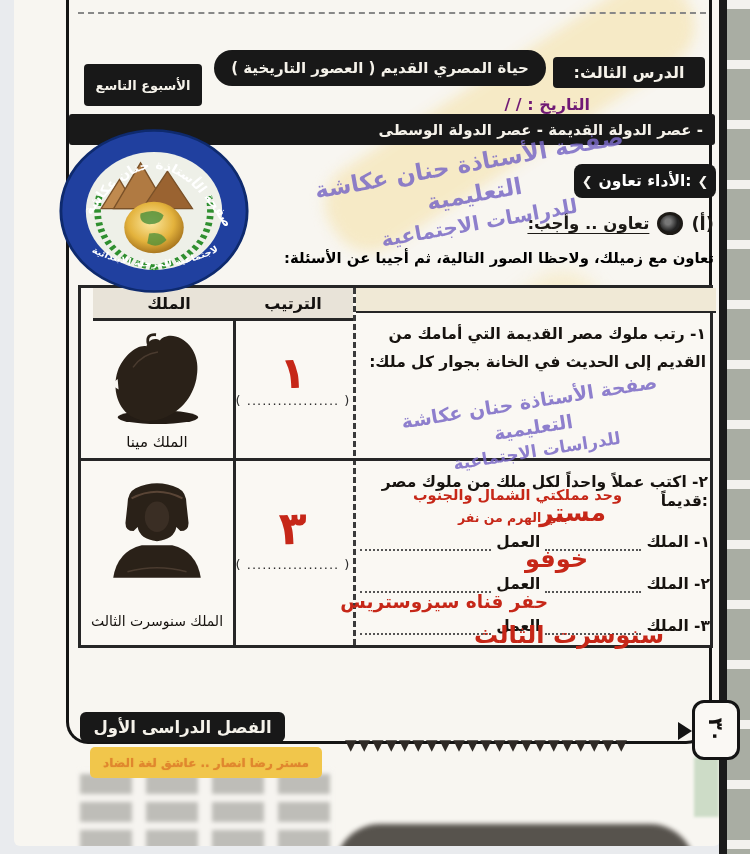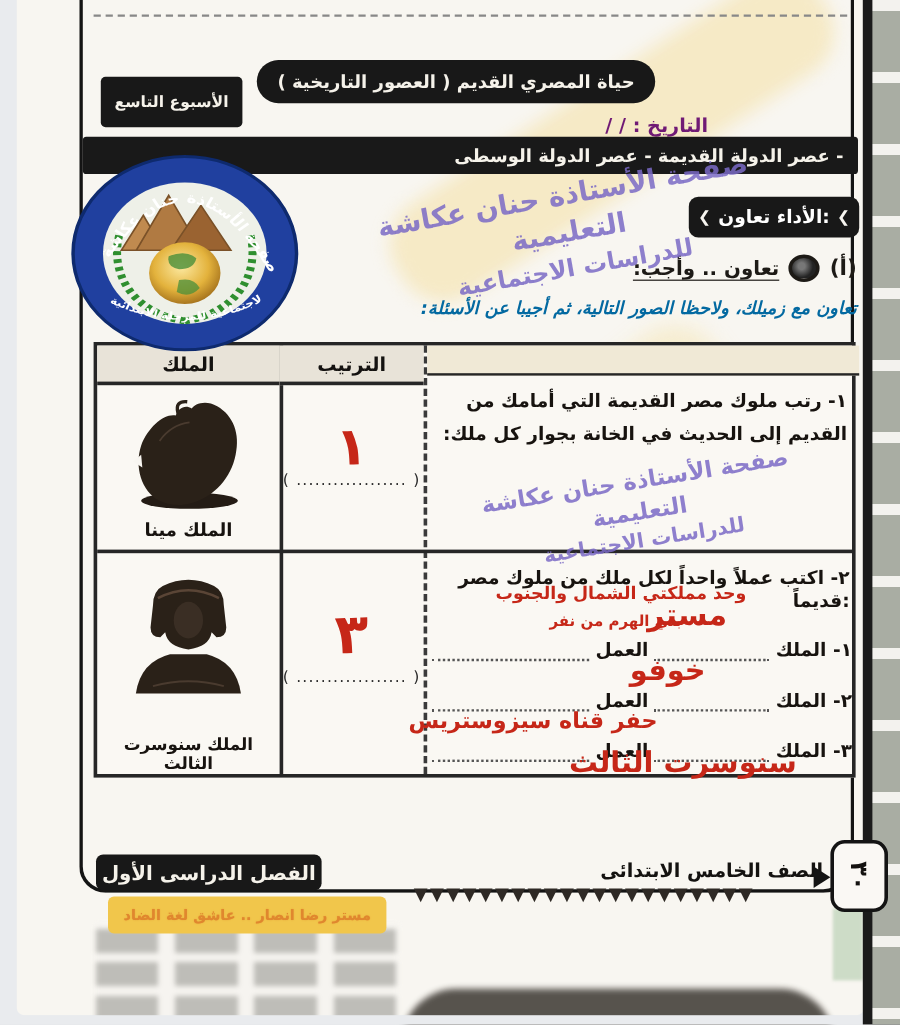--- a/index.html
+++ b/index.html
@@ -41,40 +41,40 @@
   .wm2 .wm-l2{font-size:17px;}
   
   .perf{left:574px;top:164px;width:142px;height:34px;background:#181818;border-radius:8px;z-index:10;
     display:flex;align-items:center;justify-content:center;gap:6px;color:#fff;font-weight:bold;font-size:15.5px;}
   .notch{color:#f8f6f1;font-size:13px;font-weight:bold;}
   .part-line{right:36px;top:212px;display:flex;direction:rtl;align-items:center;gap:8px;}
   .part-label{font-weight:bold;font-size:18px;color:#1d1a16;}
   .eye{width:26px;height:23px;border-radius:50%;border:3px solid #1d1a16;
     background:radial-gradient(circle at 40% 40%, #777 0 18%, #232323 60%);}
   .activity{font-weight:bold;font-size:16.5px;color:#1d1a16;text-decoration:underline;text-underline-offset:4px;}
-  .instruction{right:36px;top:249px;font-weight:bold;font-size:14.8px;color:#0369a1;white-space:nowrap;font-style:italic;}
+  .instruction{right:36px;top:249px;font-weight:bold;font-size:14.8px;color:#000000;white-space:nowrap;}
   
   .worktable{left:78px;top:285px;width:635px;height:363px;border:3px solid #262626;background:#faf8f3;}
   .v1{left:152px;top:0;bottom:0;width:0;border-left:3px solid #262626;}
   .v2{left:272px;top:0;bottom:0;width:0;border-left:3px dashed #3a3a3a;}
   .hrow{left:0;top:170px;width:100%;height:0;border-top:3px solid #262626;}
   .hdr{background:#e8e3d8;border-bottom:3px solid #262626;display:flex;align-items:center;justify-content:center;
     font-weight:bold;font-size:16px;color:#141210;}
-  .hdr-king{left:0;top:0;width:152px;height:33px;text-align:center;}
+  .hdr-king{left:12px;top:0;width:152px;height:33px;text-align:center;}
   .hdr-order{left:152px;top:0;width:120px;height:33px;}
   .q-top{left:275px;top:0;width:360px;height:25px;background:#f0e9d6;border-bottom:2px solid #262626;}
   .cell{position:absolute;}
   .cell-king1{left:0;top:33px;width:152px;height:137px;}
   .cell-order1{left:152px;top:33px;width:120px;height:137px;}
   .cell-q1{left:275px;top:25px;width:358px;height:145px;}
   .cell-king2{left:0;top:173px;width:152px;height:187px;}
   .cell-order2{left:152px;top:173px;width:120px;height:187px;}
   .cell-q2{left:275px;top:173px;width:358px;height:187px;}
   .statue{display:block;margin:8px auto 0;}
-  .caption{position:absolute;left:0;right:0;text-align:center;font-weight:bold;font-size:15px;color:#17130f;}
+  .caption{position:absolute;left:0;right:0;text-align:center;font-weight:normal;font-size:15px;color:#17130f;}
   .cap1{top:112px;} .cap2{top:152px;font-size:14px;}
   .oblank{position:absolute;left:0;right:0;text-align:center;font-size:13px;color:#2c2c2c;letter-spacing:1px;}
   .ob1{top:72px;} .ob2{top:96px;}
   .red{color:#c62718;font-weight:bold;white-space:nowrap;}
   .oans{position:absolute;left:0;right:0;text-align:center;transform:rotate(-2deg);}
   .oa1{top:26px;font-size:44px;} .oa2{top:40px;font-size:46px;}
   .qtext{padding:8px 8px 0 6px;font-weight:bold;font-size:15.5px;line-height:1.8;color:#17130f;text-align:right;}
   .q2line{position:absolute;font-weight:bold;font-size:15.5px;color:#17130f;white-space:nowrap;}
   .q2i1{top:12px;right:6px;} .q2i2{top:31px;right:6px;}
   .item{position:absolute;right:4px;left:4px;height:26px;display:flex;direction:rtl;align-items:flex-end;gap:5px;
@@ -85,21 +85,21 @@
   .blank2{flex:1;border-bottom:2px dotted #555;height:18px;}
   .ra{position:absolute;}
   .ra-w1a{top:26px;right:92px;font-size:14.5px;}
   .ra-w1b{top:49px;right:146px;font-size:12.5px;}
   .ra-k1{top:37px;right:108px;font-size:25px;}
   .ra-k2{top:84px;right:126px;font-size:24px;}
   .ra-w2{top:88px;right:208px;font-size:18px;}
   .ra-w3{top:130px;right:166px;font-size:18.5px;}
   .ra-k3{top:160px;right:50px;font-size:24px;margin-left:35px;}
   
-  .f-sem{left:80px;top:712px;width:188px;height:30px;border-radius:6px;font-size:16.5px;}
+  .f-sem{left:80px;top:712px;width:205px;height:30px;border-radius:6px;font-size:16.5px;}
   .f-grade{right:64px;top:716px;font-weight:bold;font-size:16px;color:#141210;white-space:nowrap;z-index:36;}
   .f-arrow{left:678px;top:722px;width:0;height:0;border-top:9px solid transparent;border-bottom:9px solid transparent;
     border-left:14px solid #141414;z-index:36;}
   .f-tab{left:692px;top:700px;width:48px;height:60px;background:#faf8f4;border:3px solid #141414;
     border-radius:12px;display:flex;align-items:center;justify-content:center;z-index:40;}
   .f-tab span{transform:rotate(90deg);font-weight:bold;font-size:20px;color:#141210;}
   .ornament{left:286px;top:736px;width:402px;text-align:center;letter-spacing:2px;font-size:15px;color:#2e2925;
     white-space:nowrap;overflow:hidden;z-index:35;}
   .note{left:90px;top:747px;width:232px;height:31px;background:#f1c64b;border-radius:5px;display:flex;
     align-items:center;justify-content:center;font-weight:bold;font-size:12px;color:#e0872e;z-index:35;
@@ -118,20 +118,21 @@
 <body>
 
 <div class="stage">
 
   <div class="abs paper"></div>
   <div class="abs band band-a"></div>
   <div class="abs band band-b"></div>
   <div class="abs frame"></div>
   <div class="abs dotline"></div>
 
+  <div class="abs badge b-lesson rtl">الدرس الثالث:</div>
   <div class="abs badge b-title rtl">حياة المصري القديم ( العصور التاريخية )</div>
   <div class="abs badge b-week rtl">الأسبوع التاسع</div>
   <div class="abs date rtl">التاريخ :      /      /</div>
 
   <div class="abs period-bar rtl">
     <span class="period-rest">- عصر الدولة القديمة - عصر الدولة الوسطى</span>
   </div>
 
   <svg class="abs logo" viewBox="0 0 200 200" preserveAspectRatio="none">
     <defs>
@@ -250,21 +251,20 @@
       <span class="ra ra-w1a red rtl">وحد مملكتي الشمال والجنوب</span>
       <span class="ra ra-w1b red rtl">بني الهرم من نفر</span>
       <span class="ra ra-k1 red rtl">مستر</span>
       <span class="ra ra-k2 red rtl">خوفو</span>
       <span class="ra ra-w3 red rtl">حفر قناه سيزوستريس</span>
       <span class="ra ra-k3 red rtl">سنوسرت الثالث</span>
     </div>
   </div>
 
   <div class="abs badge f-sem rtl">الفصل الدراسى الأول</div>
-  <div class="abs f-grade rtl">الصف الخامس الابتدائى</div>
   <div class="abs f-arrow"></div>
   <div class="abs f-tab">
     <span>٣٠</span>
   </div>
   <div class="abs ornament">▼▼▼▼▼▼▼▼▼▼▼▼▼▼▼▼▼▼▼▼▼</div>
   <div class="abs note rtl">مستر رضا انصار .. عاشق لغة الضاد</div>
 
   <div class="abs ghost-grid"></div>
   <div class="abs ghost-arc"></div>
   <div class="abs ghost-green"></div>

